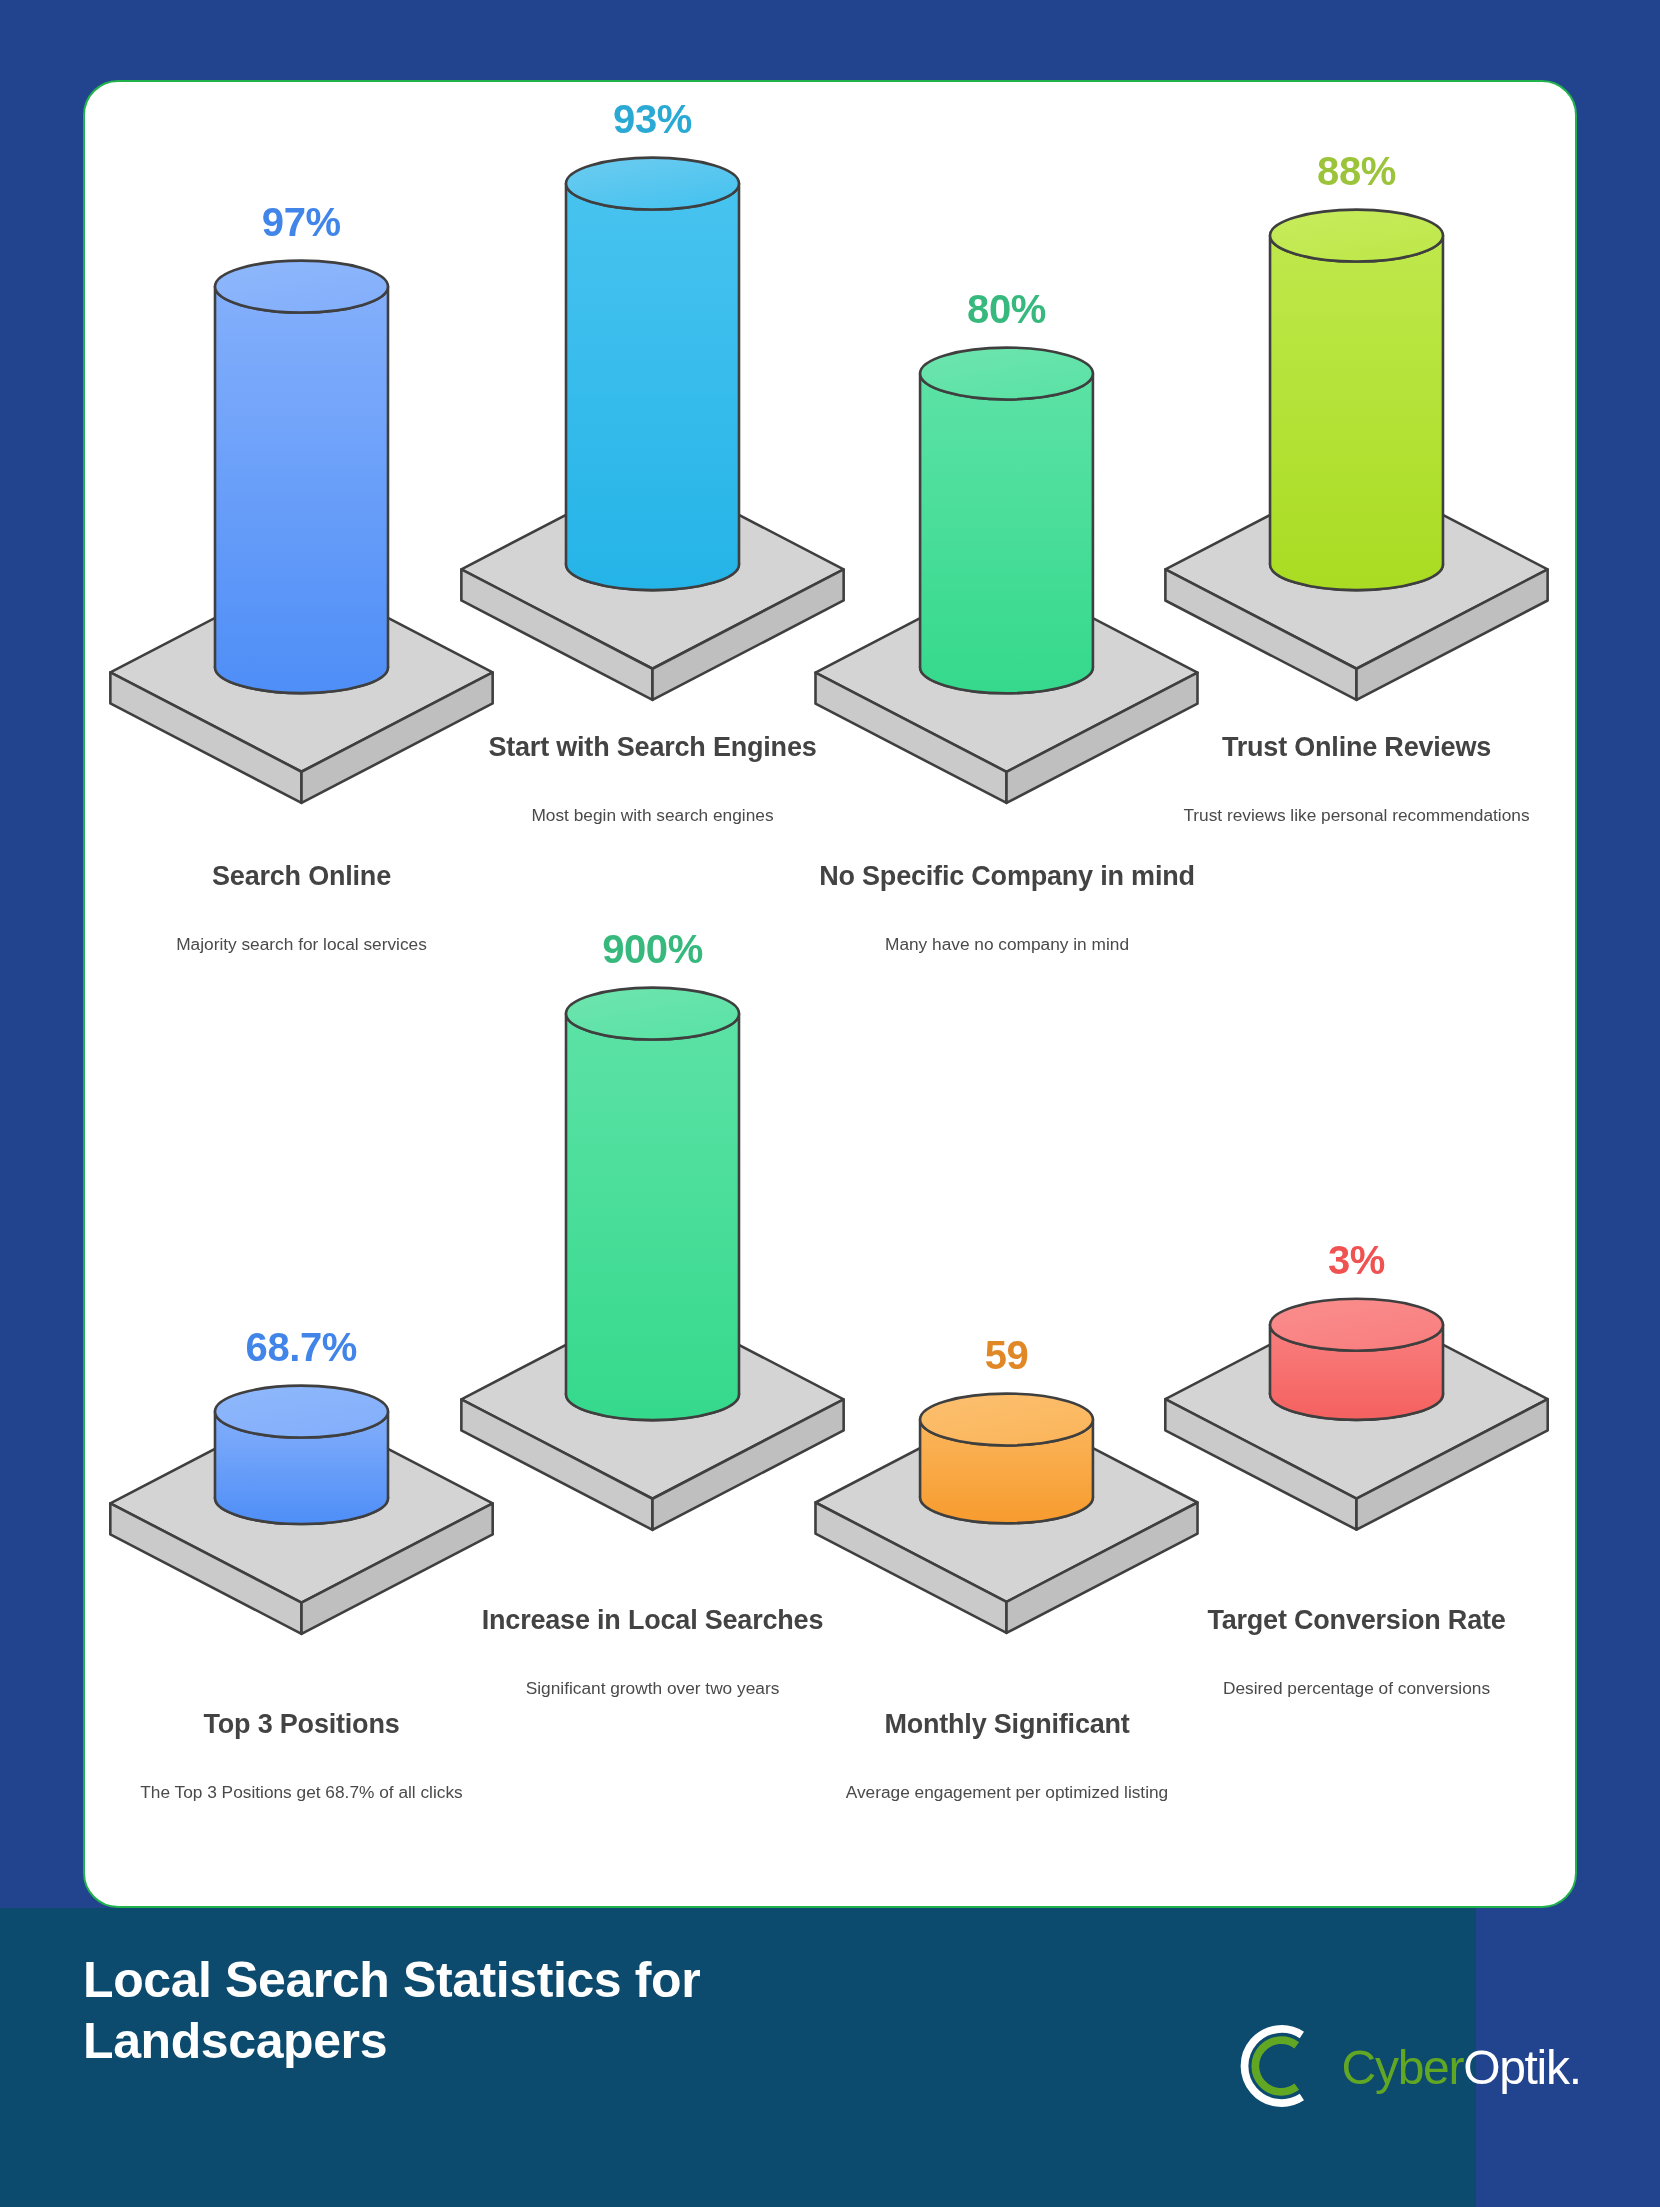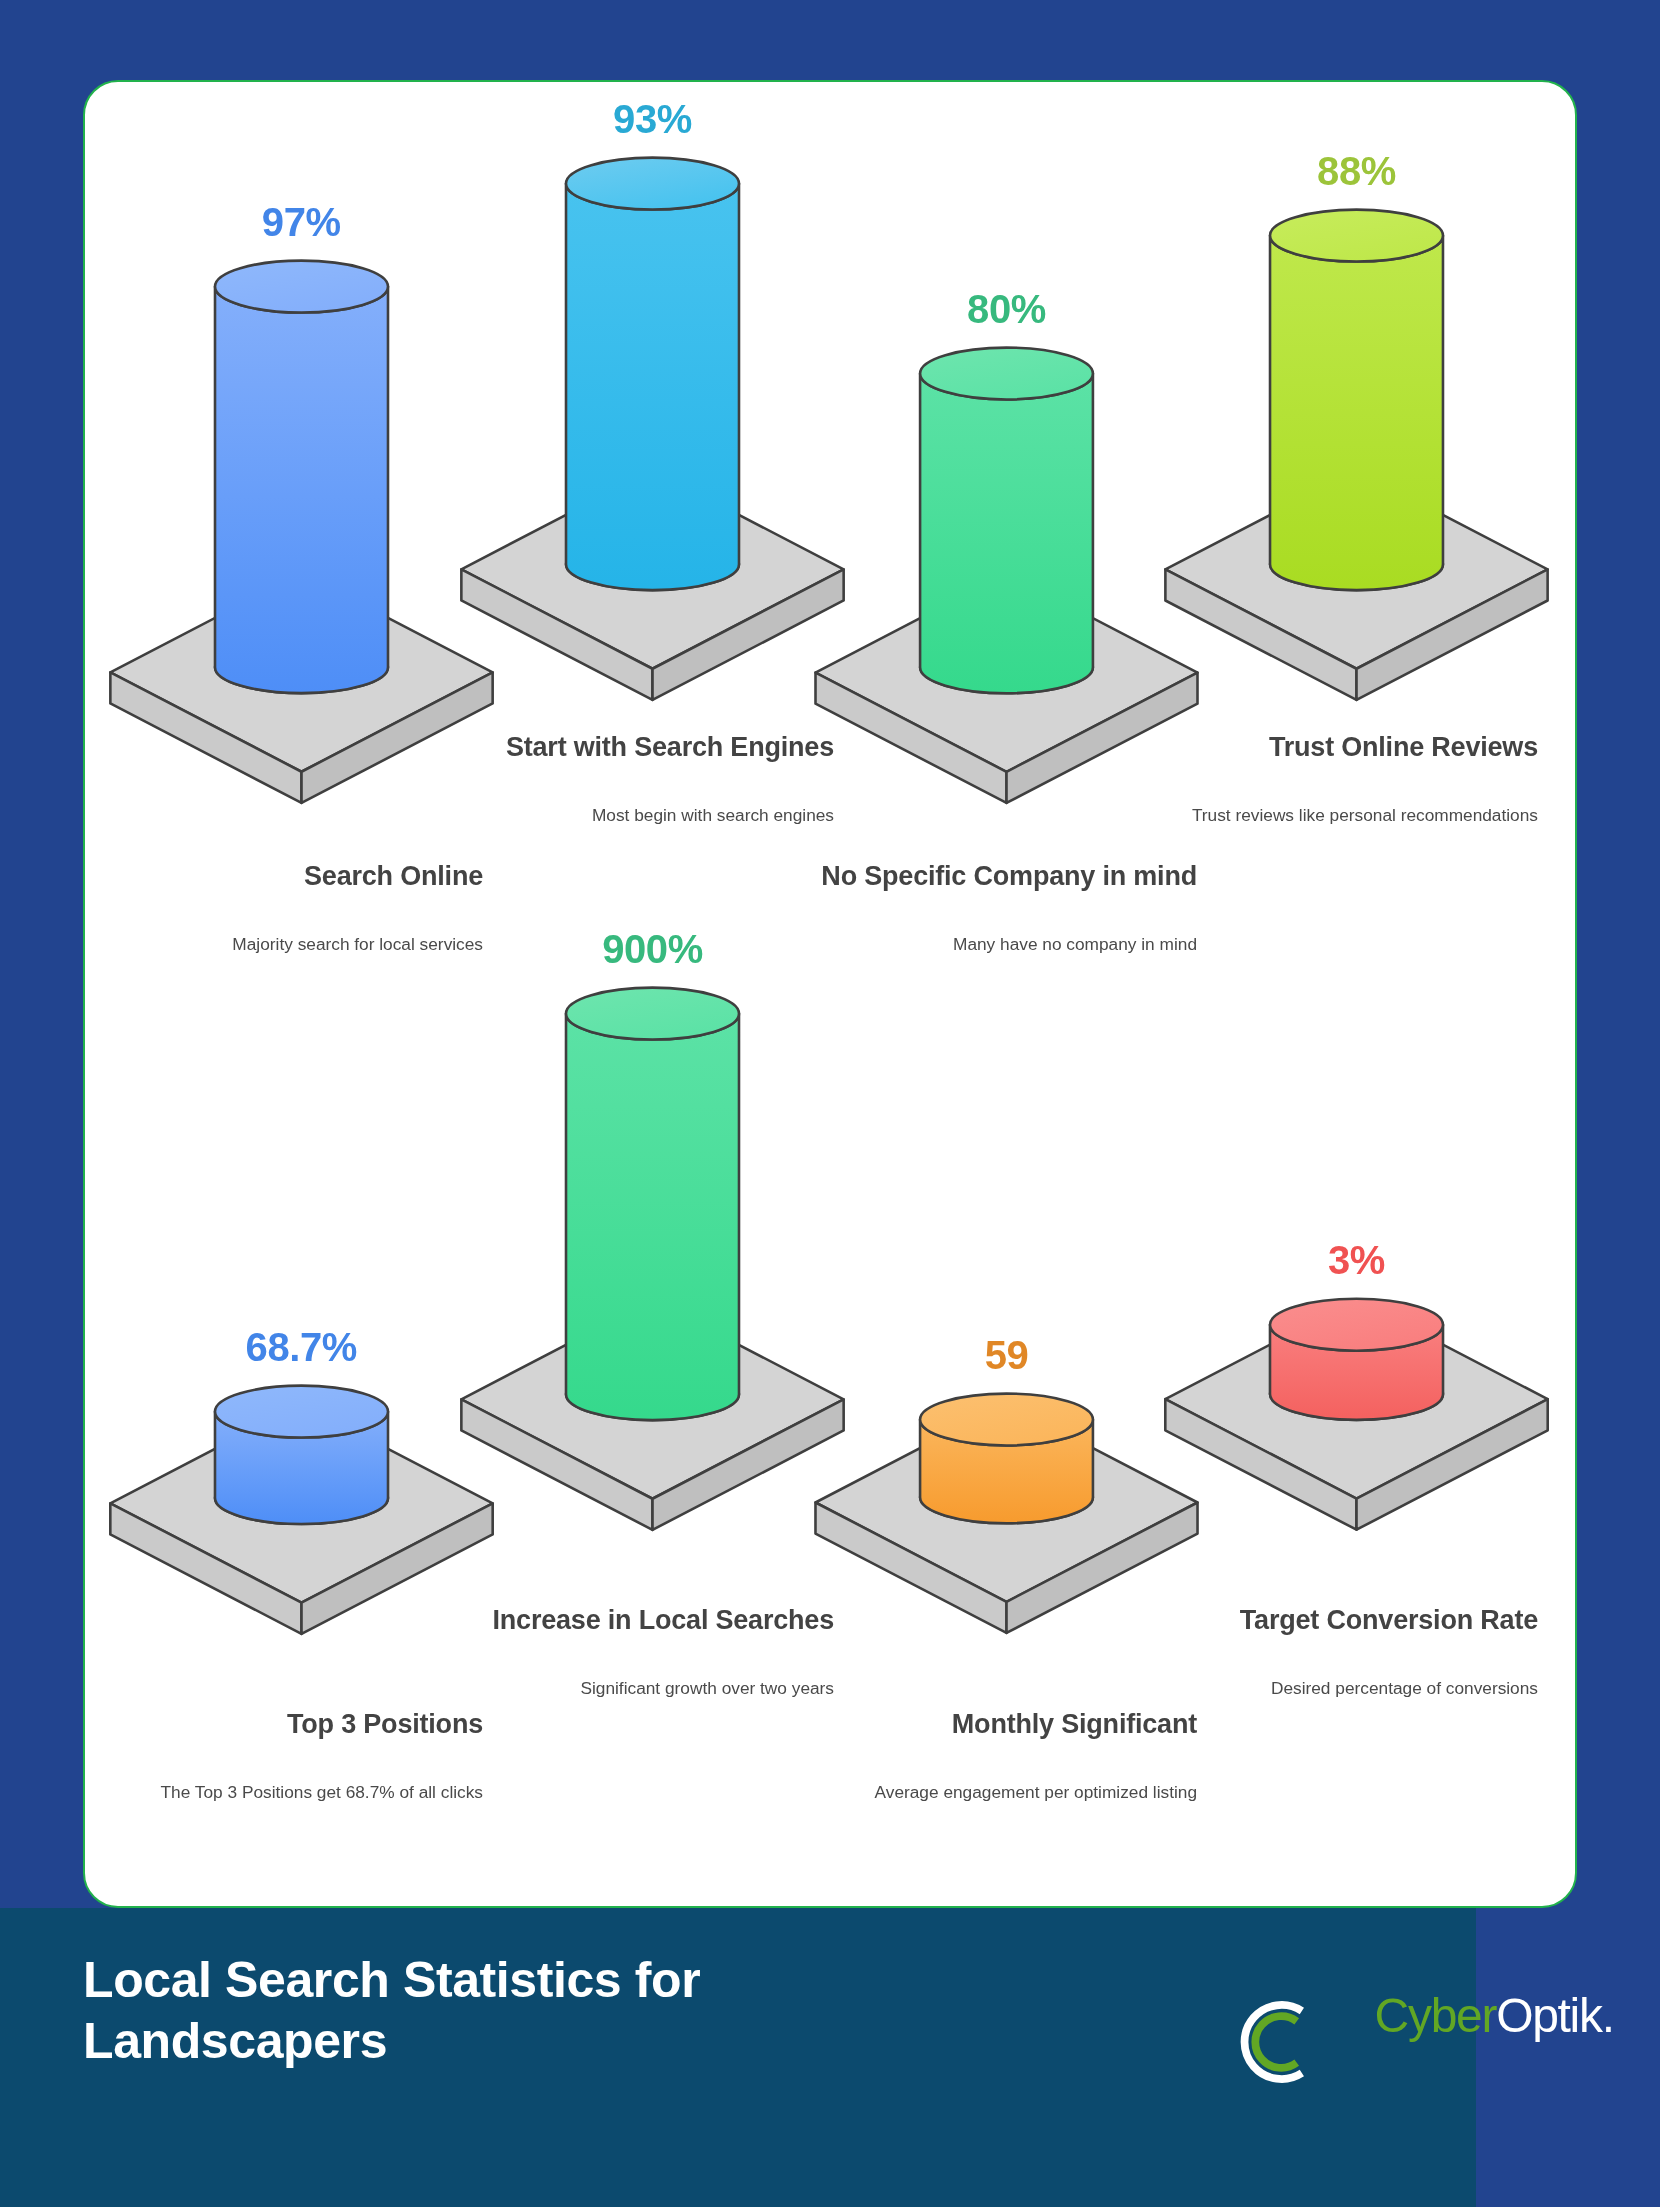--- a/index.html
+++ b/index.html
@@ -32,21 +32,21 @@
   .value {
     position: absolute;
     width: 100%;
     text-align: center;
     font-weight: bold;
     font-size: 40px;
     letter-spacing: -0.4px;
     white-space: nowrap;
     line-height: 1;
   }
-  .labels { position: absolute; width: 100%; text-align: right; }
+  .labels { position: absolute; width: 100%; text-align: center; }
   .stat-title {
     font-size: 27px; font-weight: bold; color: #434343;
     line-height: 1.22; letter-spacing: -0.2px;
   }
   .stat-desc {
     margin-top: 40px;
     font-size: 17.3px; color: #4a4a4a; line-height: 1.30;
   }
 
   
@@ -61,22 +61,22 @@
     left: 83px; top: 42px;
     width: 865px;
     color: #FFFFFF;
     font-size: 50px;
     font-weight: bold;
     line-height: 1.22;
     letter-spacing: -0.4px;
   }
   .logo {
     position: absolute;
-    left: 1226px; top: 84px;
-    display: flex; align-items: flex-start; gap: 33px;
+    left: 1226px; top: 108px;
+    display: flex; align-items: center;
   }
   .logo-text {
     font-size: 48px;
     font-weight: normal;
     letter-spacing: -1.3px;
     margin-left: 15.6px;
     line-height: 1;
   }
   .logo-cyber { color: #62A724; }
   .logo-optik { color: #FFFFFF; }

